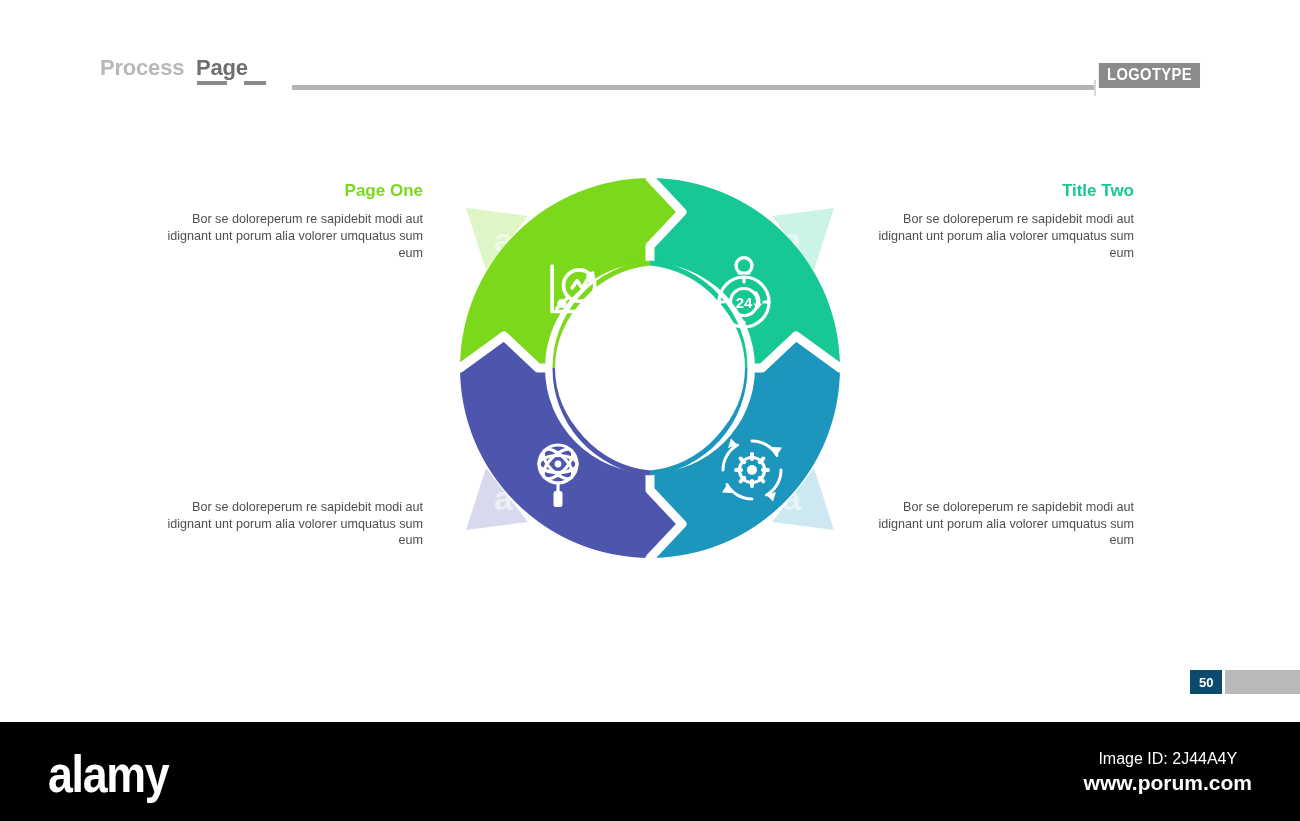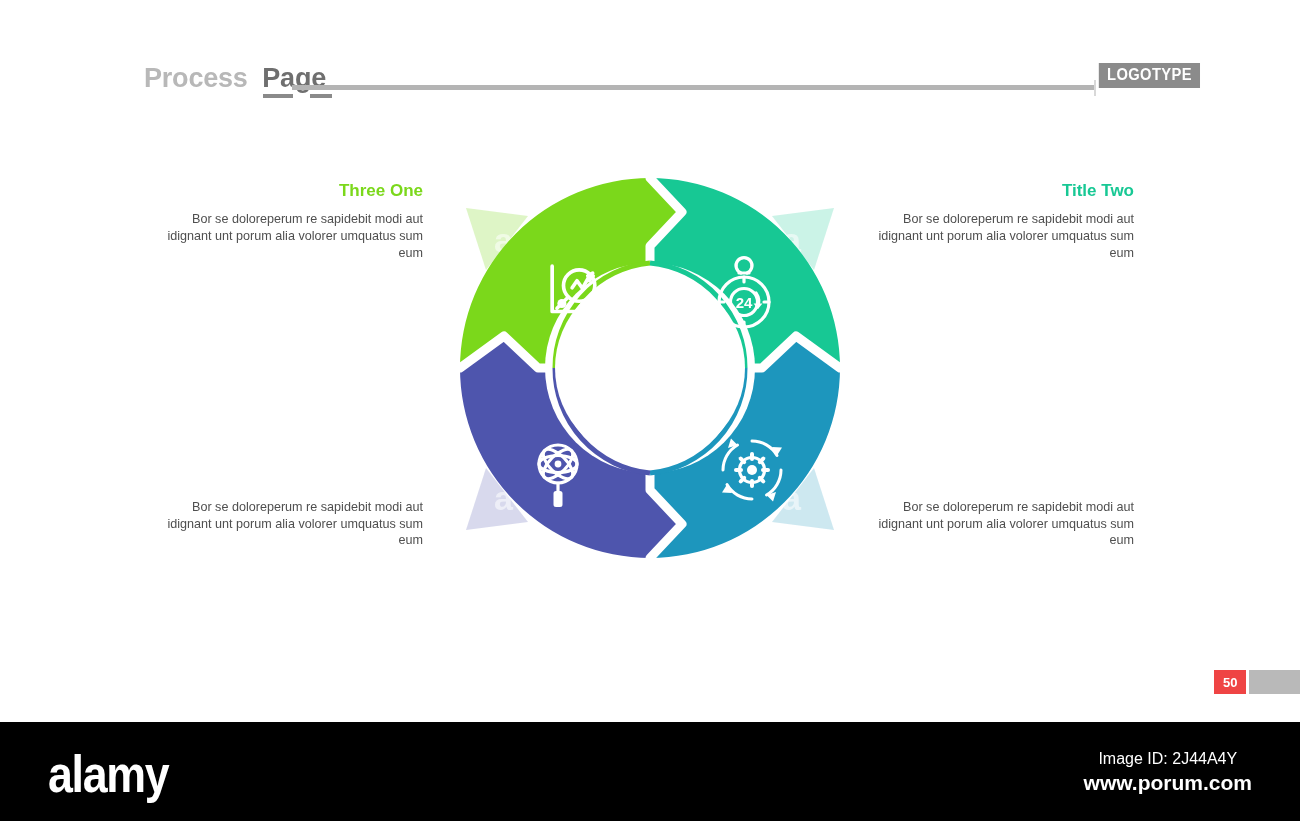--- a/index.html
+++ b/index.html
@@ -28,26 +28,25 @@
   #header {
     position: absolute;
     left: 100px;
     top: 55px;
     width: 1100px;
     height: 40px;
   }
   #slide-title {
     position: absolute;
     left: 0;
-    top: 8px;
-    font-size: 27px;
+    top: 0;
+    font-size: 22px;
     font-weight: bold;
     letter-spacing: -0.2px;
     white-space: nowrap;
-    margin-left: 44px;
   }
   .title-soft { color: #b8b8b8; }
   .title-strong {
     color: #6f6f6f;
     position: relative;
     display: inline-block;
   }
   .title-strong .rule {
     position: absolute;
     left: 1px;
@@ -126,29 +125,28 @@
   
   #page-marker {
     position: absolute;
     left: 1190px;
     top: 670px;
     height: 24px;
     display: flex;
     align-items: stretch;
   }
   #page-number {
-    background: #ef4444;
+    background: #0c4a6e;
     color: #ffffff;
     font-size: 13px;
     font-weight: bold;
     padding: 0 9px;
     display: flex;
     align-items: center;
     line-height: 1;
-    margin-left: 24px;
   }
   #page-bar {
     width: 83px;
     background: #b9b9b9;
     margin-left: 3px;
   }
 
   
   #alamy-bar {
     position: absolute;
@@ -199,21 +197,21 @@
     <div id="slide-title">
       <span class="title-soft">Process</span>
       <span>&nbsp;</span><span class="title-strong"><span>Page</span><span class="rule r1"></span><span class="rule r2"></span></span>
     </div>
     <div id="header-rule"></div>
     <div id="header-rule-cap"></div>
     <div id="logotype">LOGOTYPE</div>
   </div>
 
   <div class="block right-align" id="block-one">
-    <p class="heading" style="color:#7BD81B">Three One</p>
+    <p class="heading" style="color:#7BD81B">Page One</p>
     <p class="body">Bor se doloreperum re sapidebit modi aut idignant unt porum alia volorer umquatus sum eum</p>
   </div>
 
   <div class="block left-align" id="block-two">
     <p class="heading" style="color:#17C894">Title Two</p>
     <p class="body">Bor se doloreperum re sapidebit modi aut idignant unt porum alia volorer umquatus sum eum</p>
   </div>
 
   <div class="block right-align" id="block-three">
     <p class="body">Bor se doloreperum re sapidebit modi aut idignant unt porum alia volorer umquatus sum eum</p>

